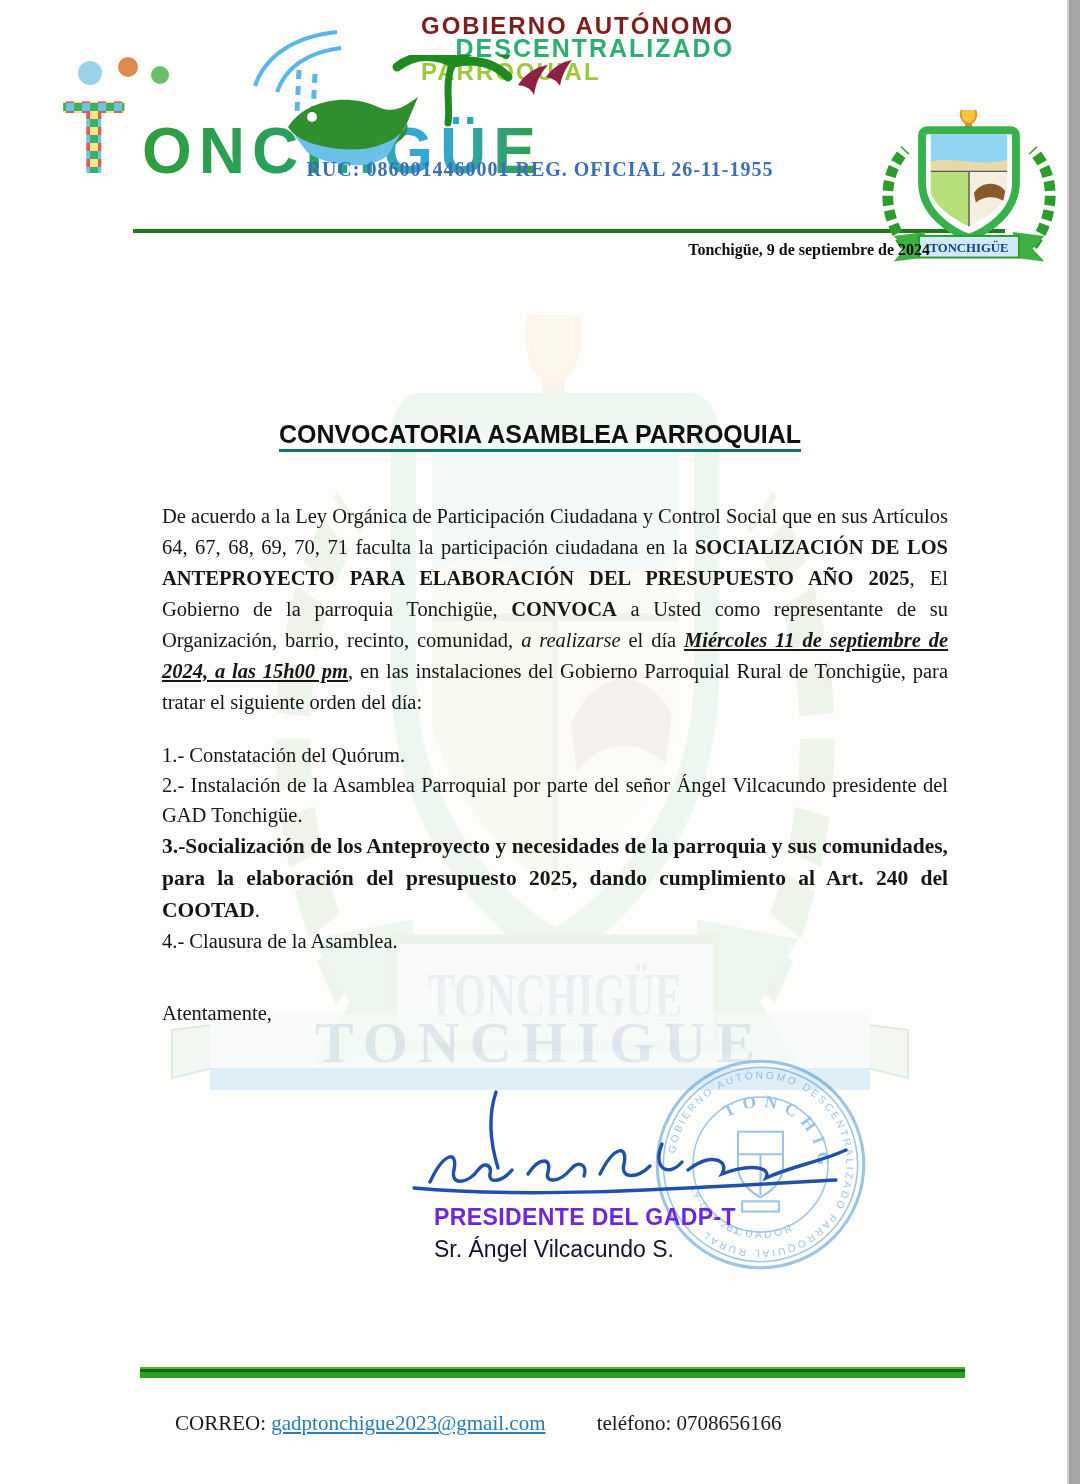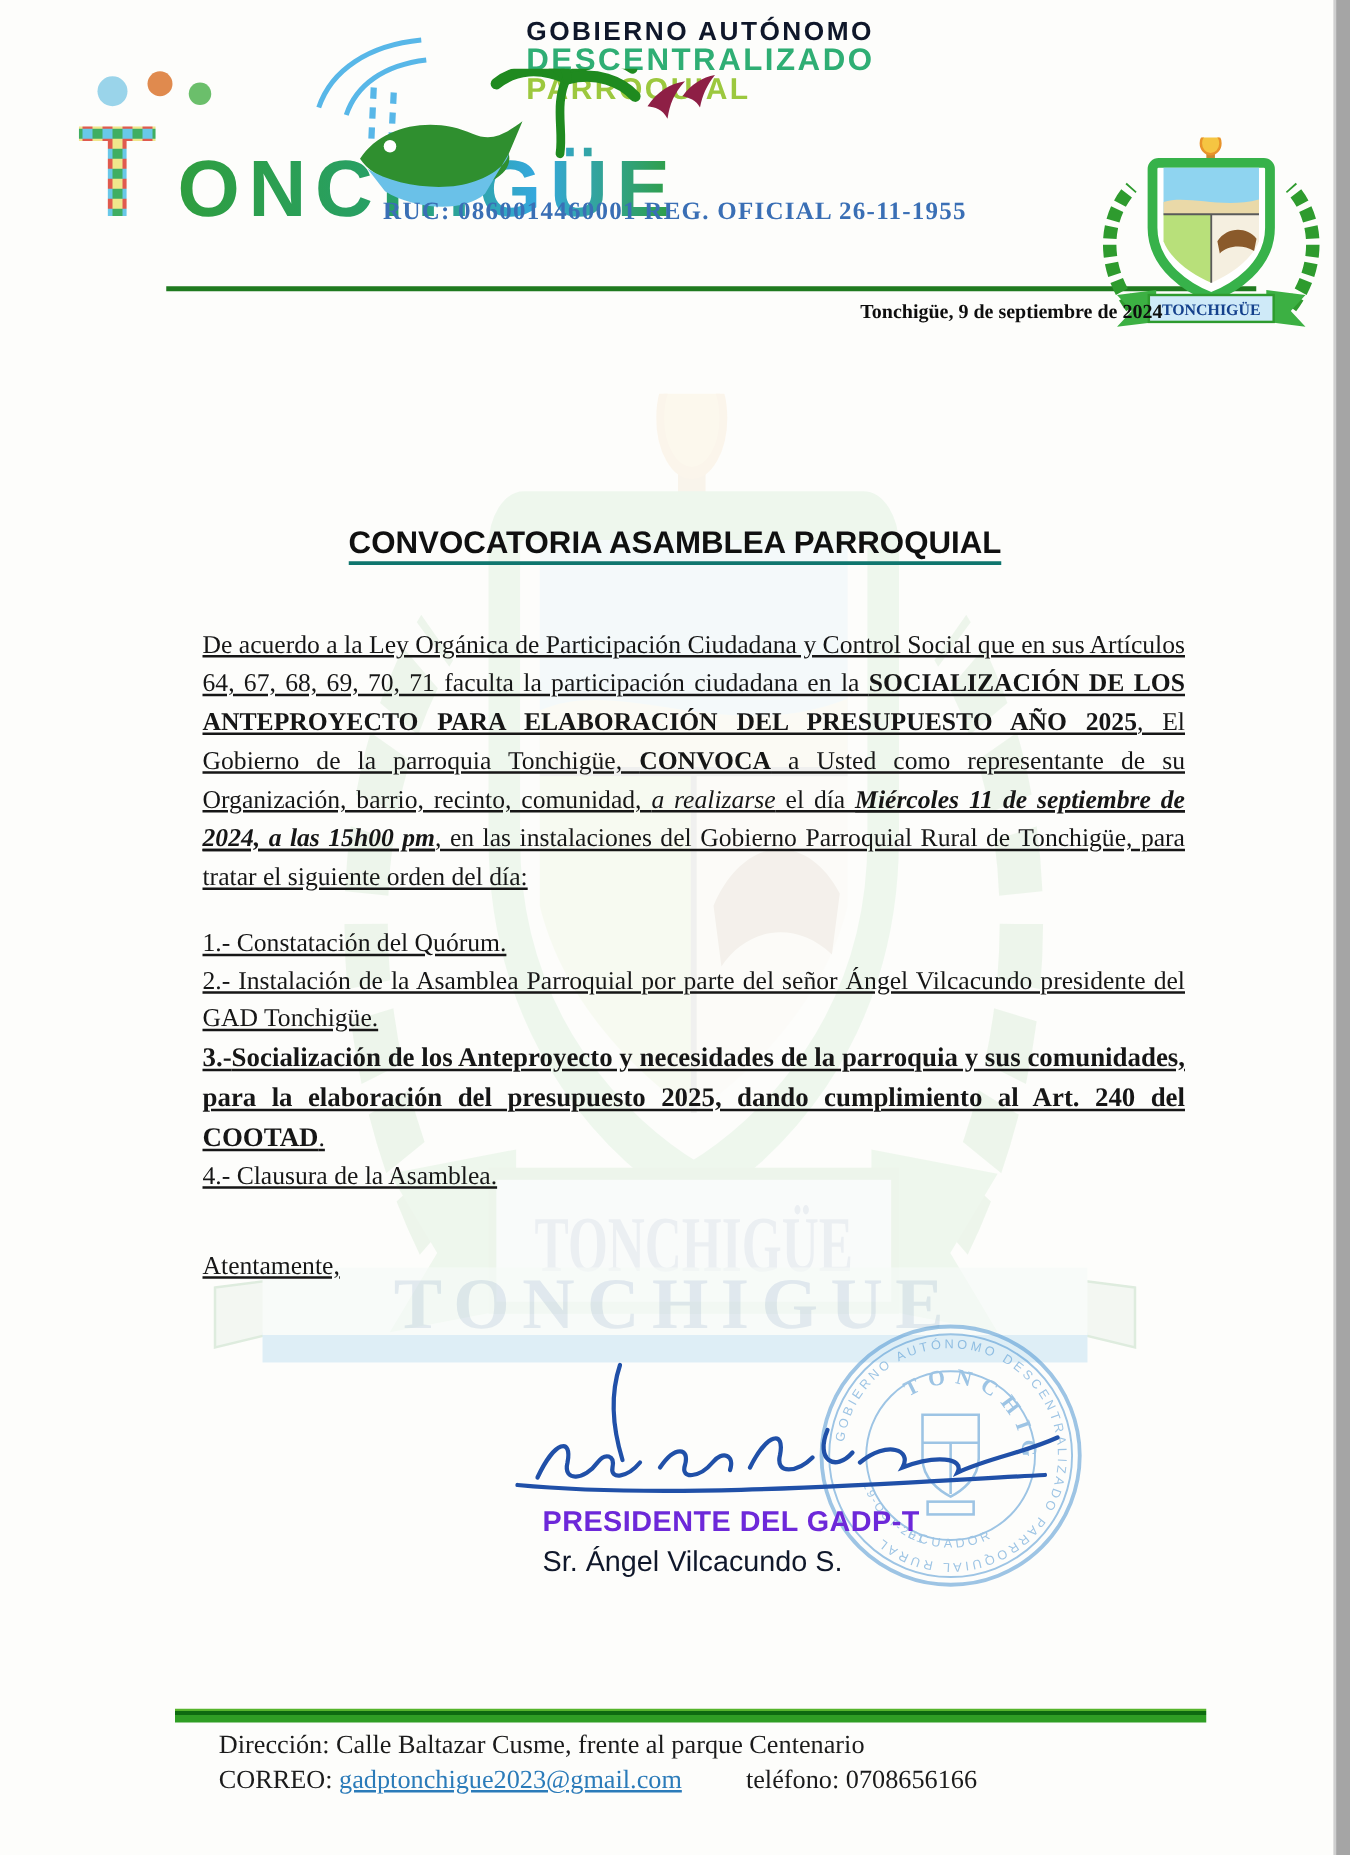--- a/index.html
+++ b/index.html
@@ -3,35 +3,35 @@
 <meta charset="utf-8">
 <style>
   html,body{margin:0;padding:0;background:#e9e9e9;}
   .page{position:relative;width:1080px;height:1484px;margin:0 auto;background:#fdfdfb;overflow:hidden;
         font-family:"Liberation Serif",serif;color:#1b1b1b;}
   .abs{position:absolute;}
 
   
   .org-lines{left:421px;top:14px;font-family:"Liberation Sans",sans-serif;font-weight:bold;
              letter-spacing:2px;line-height:23px;z-index:2;}
-  .org-l1{font-size:21px;color:#0f172a;}
+  .org-l1{font-size:24px;color:#7f1d1d;}
   .org-l2{font-size:25px;color:#2fae74;text-align:right;}
   .org-l3{font-size:24px;color:#9cc83e;}
   .ruc-line{left:150px;top:158px;width:780px;text-align:center;font-weight:bold;
             font-size:20px;color:#3a6fb5;letter-spacing:1px;z-index:2;}
   .green-rule{left:133px;top:229px;width:872px;height:4px;background:#1f7a1f;z-index:1;}
   .date-line{left:400px;top:241px;width:530px;text-align:right;font-weight:bold;font-size:16px;color:#0e0e0e;z-index:2;}
 
   
   .doc-title{left:0;top:420px;width:1080px;text-align:center;z-index:2;
              font-family:"Liberation Sans",sans-serif;font-weight:bold;font-size:25px;color:#101010;}
   .doc-title span{border-bottom:3px solid #0f766e;padding-bottom:1px;}
 
   
-  .body-flow{left:162px;top:501px;width:786px;font-size:20.5px;line-height:31px;z-index:2;color:#161616;text-decoration:underline;}
+  .body-flow{left:162px;top:501px;width:786px;font-size:20.5px;line-height:31px;z-index:2;color:#161616;}
   .para{text-align:justify;}
   .b{font-weight:bold;}
   .i{font-style:italic;}
   .biu{font-weight:bold;font-style:italic;text-decoration:underline;}
   .agenda{margin-top:22px;line-height:30px;}
   .agenda-item{text-align:justify;}
   .agenda-bold{font-weight:bold;font-size:21.5px;line-height:32px;}
   .closing{margin-top:42px;}
 
   
@@ -214,21 +214,20 @@
     <path d="M200,88 C214,60 228,58 224,78 C220,94 238,92 250,80"></path>
     <path d="M262,58 C252,82 268,92 282,76"></path>
     <path d="M288,84 C310,66 330,74 322,88 C348,78 372,80 366,92 C392,80 420,76 446,64"></path>
     <path d="M14,102 C140,114 320,100 436,94"></path>
   </svg>
 
   <div class="abs sig-name">Sr. Ángel Vilcacundo S.</div>
   <div class="abs sig-role">PRESIDENTE DEL GADP-T</div>
 
   <div class="abs footer-rule"></div>
-  <div class="abs footer-address">Dirección: Calle Baltazar Cusme, frente al parque Centenario</div>
   <div class="abs footer-contact">
     <span>CORREO:</span>
     <a class="email-link">gadptonchigue2023@gmail.com</a>
     <span class="phone">teléfono:</span>
     <span>0708656166</span>
   </div>
 
   <div class="abs scan-edge"></div>
 </div>
 

